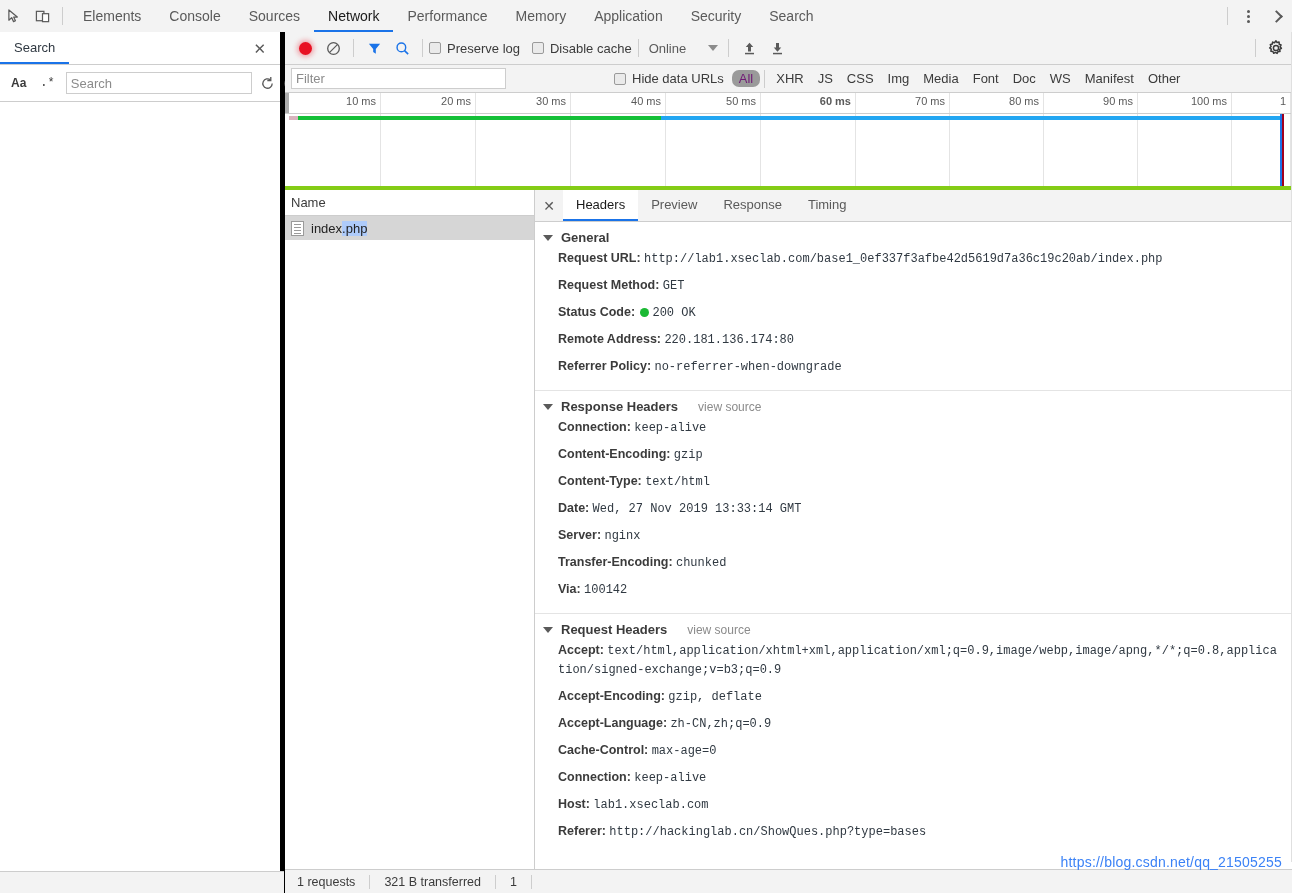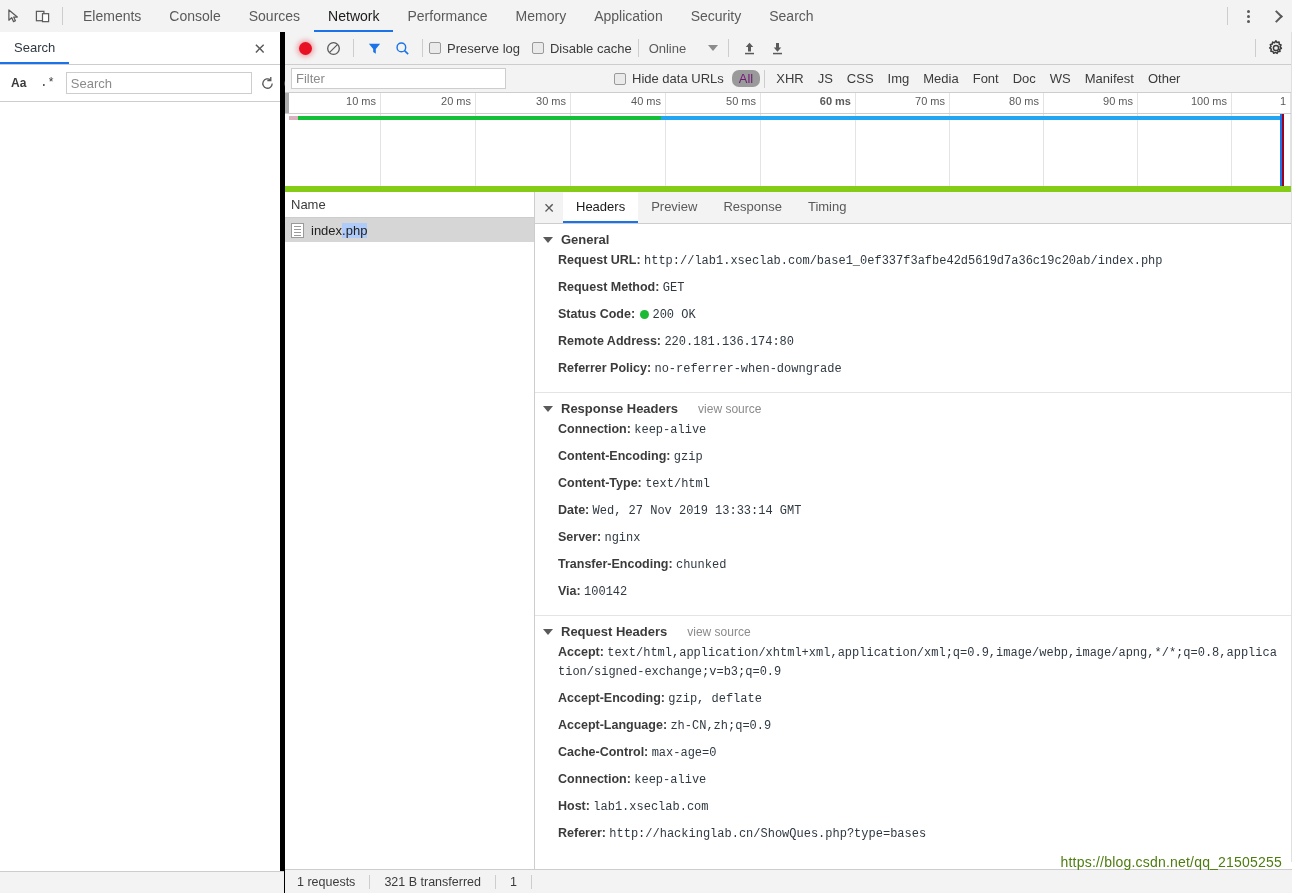--- a/index.html
+++ b/index.html
@@ -138,21 +138,21 @@
   .type-filters { display: flex; align-items: center; gap: 0px; font-size: 13px; }
   .type-chip {
     padding: 1px 7px; color: #3b3b3b; cursor: pointer; border-radius: 7px;
     white-space: nowrap;
   }
   .type-chip.active { background: #9a9a9a; color: #701a75; }
 
   
   .overview {
     position: relative; height: 93px; background: #fff;
-    border-bottom: 6px solid #84cc16; overflow: hidden;
+    border-bottom: 4px solid #84cc16; overflow: hidden;
   }
   .ov-tick {
     position: absolute; top: 0; height: 93px;
     border-left: 1px solid #e4e4e4;
   }
   .ov-tick-label {
     position: absolute; top: 2px; font-size: 11px; color: #5a5a5a;
     transform: translateX(-100%); padding-right: 5px; white-space: nowrap;
   }
   .ov-headline { position: absolute; left: 0; top: 20px; width: 100%; height: 1px; background: #cdcdcd; }
@@ -256,21 +256,21 @@
     display: flex; align-items: center; box-sizing: border-box;
   }
   .status-item {
     font-size: 12.5px; color: #3b3b3b; padding: 0 14px;
     border-right: 1px solid #cdcdcd; line-height: 14px; white-space: nowrap;
   }
   .status-item:first-child { padding-left: 12px; }
 
   .watermark {
     position: absolute; right: 10px; bottom: 23px;
-    font-size: 14px; color: #4d7c0f; letter-spacing: 0.2px;
+    font-size: 14px; color: #3b82f6; letter-spacing: 0.2px;
     pointer-events: none; white-space: nowrap;
   }
   .vline-right {
     position: absolute; right: 0; top: 32px; width: 1px; height: 830px;
     background: #e0e0e0;
   }
 </style>
 </head>
 <body>
 

